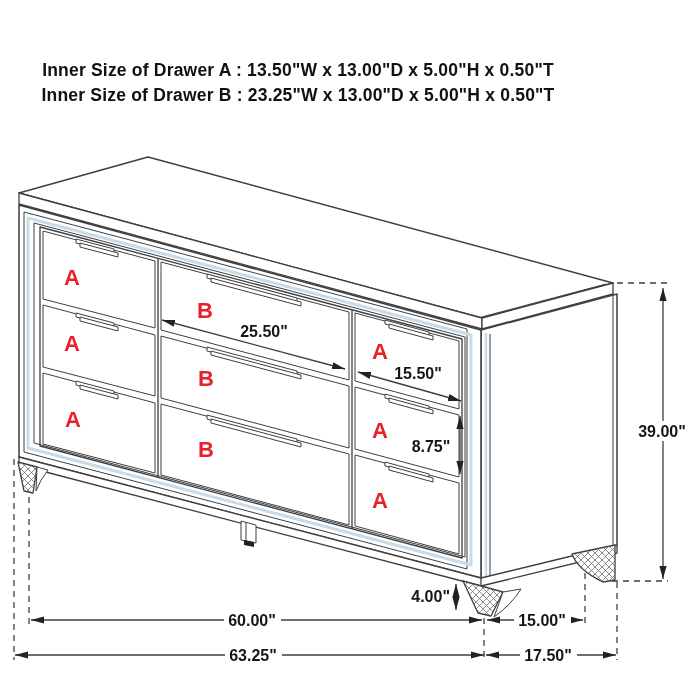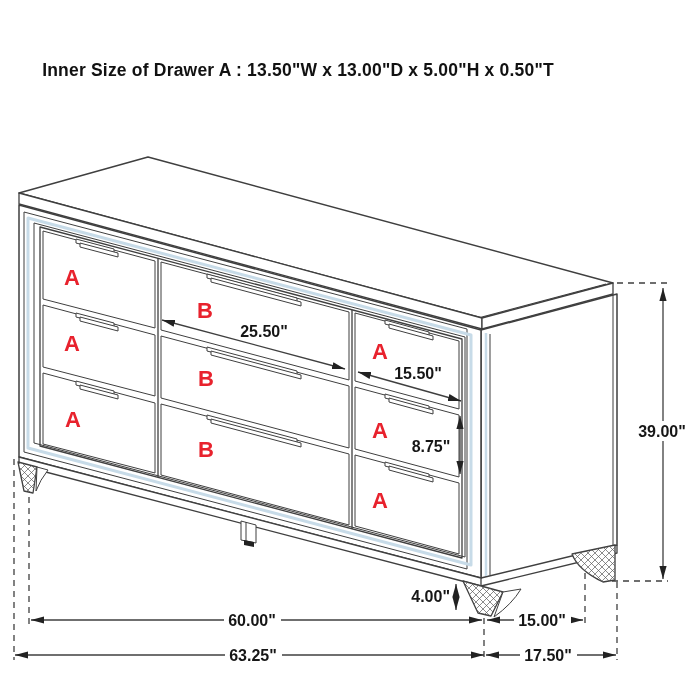--- a/index.html
+++ b/index.html
@@ -17,20 +17,21 @@
   .med{stroke-width:1.3;}
   .thick{stroke-width:1.5;}
 </style>
 </head>
 <body>
 
 <div class="page">
 
   <div class="hdr">
     <div>Inner Size of Drawer A : 13.50"W x 13.00"D x 5.00"H x 0.50"T</div>
+    <div>Inner Size of Drawer B : 23.25"W x 13.00"D x 5.00"H x 0.50"T</div>
   </div>
 
   <svg width="700" height="700" viewBox="0 0 700 700">
     <defs>
       <pattern id="xh" patternUnits="userSpaceOnUse" width="7" height="7">
         <path d="M0,0 L7,7 M7,0 L0,7" stroke="#5a5a5a" stroke-width="0.7" fill="none"></path>
       </pattern>
       <marker id="ah" markerUnits="userSpaceOnUse" markerWidth="14" markerHeight="10" refX="13" refY="5" orient="auto-start-reverse">
         <path d="M13,5 L0,1.4 L0,8.6 Z" fill="#222" stroke="none"></path>
       </marker>

